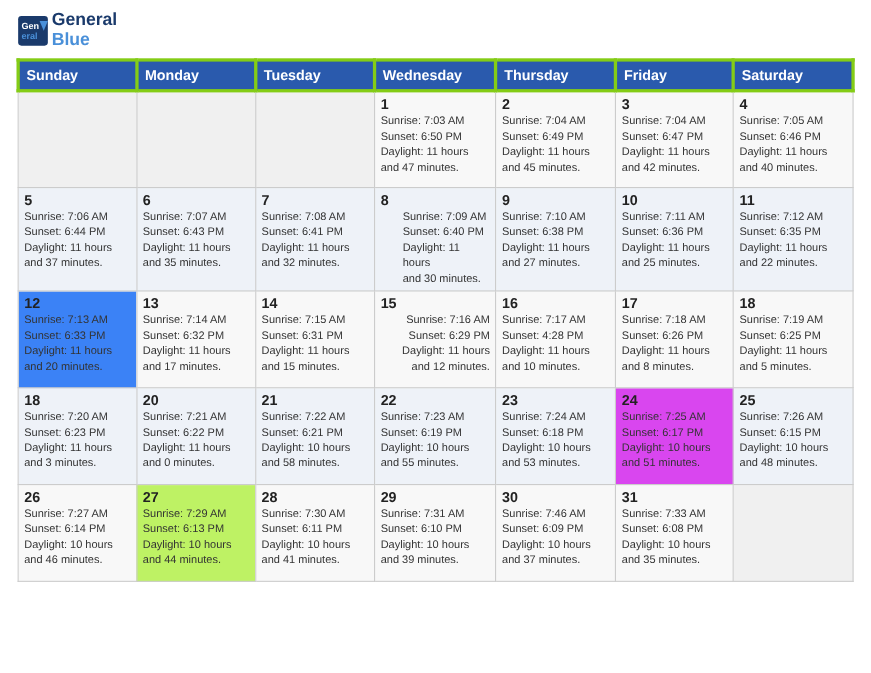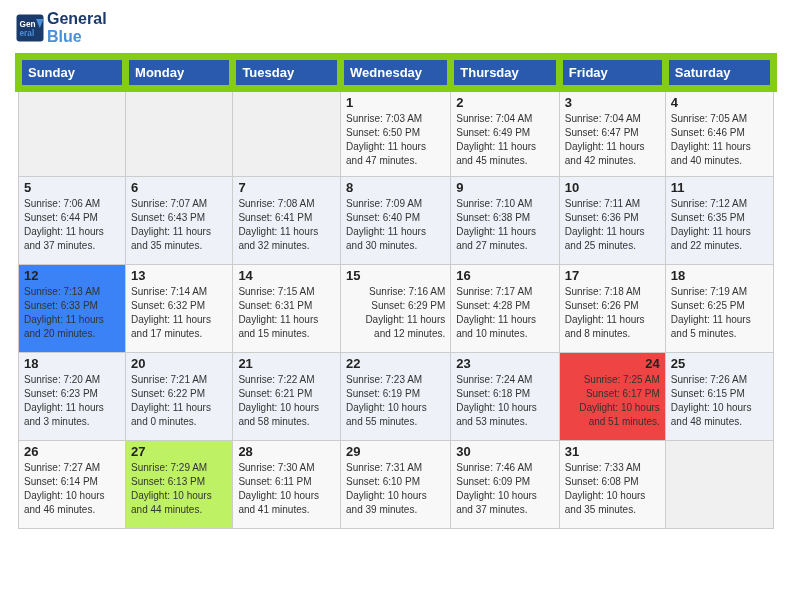--- a/index.html
+++ b/index.html
@@ -46,21 +46,21 @@
       border-collapse: collapse;
       border: 1px solid #ccc;
     }
     .calendar th {
       background-color: #2a5aad;
       color: #fff;
       font-size: 13px;
       font-weight: bold;
       text-align: left;
       padding: 5px 6px;
-      border: 7px solid #84cc16;
+      border: 3px solid #84cc16;
     }
     .calendar td {
       vertical-align: top;
       border: 1px solid #ccc;
       width: 113px;
       height: 88px;
       padding: 3px 5px;
       font-size: 10.5px;
       color: #333;
       background: #fff;
@@ -173,21 +173,21 @@
           </td>
           <td style="background: rgb(238, 242, 248);">
             <span class="day-num">7</span>
             <div class="day-info" style="white-space: pre-line;">Sunrise: 7:08 AM
 Sunset: 6:41 PM
 Daylight: 11 hours
 and 32 minutes.</div>
           </td>
           <td style="background: rgb(238, 242, 248);">
             <span class="day-num">8</span>
-            <div class="day-info" style="white-space: pre-line;">Sunrise: 7:09 AM
+            <div class="day-info" style="white-space: pre-line; margin-left: 20px;">Sunrise: 7:09 AM
 Sunset: 6:40 PM
 Daylight: 11 hours
 and 30 minutes.</div>
           </td>
           <td style="background: rgb(238, 242, 248);">
             <span class="day-num">9</span>
             <div class="day-info" style="white-space: pre-line;">Sunrise: 7:10 AM
 Sunset: 6:38 PM
 Daylight: 11 hours
 and 27 minutes.</div>
@@ -287,21 +287,21 @@
 Daylight: 10 hours
 and 55 minutes.</div>
           </td>
           <td style="background: rgb(238, 242, 248);">
             <span class="day-num">23</span>
             <div class="day-info" style="white-space: pre-line;">Sunrise: 7:24 AM
 Sunset: 6:18 PM
 Daylight: 10 hours
 and 53 minutes.</div>
           </td>
-          <td style="background: #ef4444; text-align: right;">
+          <td style="background: #d946ef;">
             <span class="day-num">24</span>
             <div class="day-info" style="white-space: pre-line;">Sunrise: 7:25 AM
 Sunset: 6:17 PM
 Daylight: 10 hours
 and 51 minutes.</div>
           </td>
           <td style="background: rgb(238, 242, 248);">
             <span class="day-num">25</span>
             <div class="day-info" style="white-space: pre-line;">Sunrise: 7:26 AM
 Sunset: 6:15 PM

